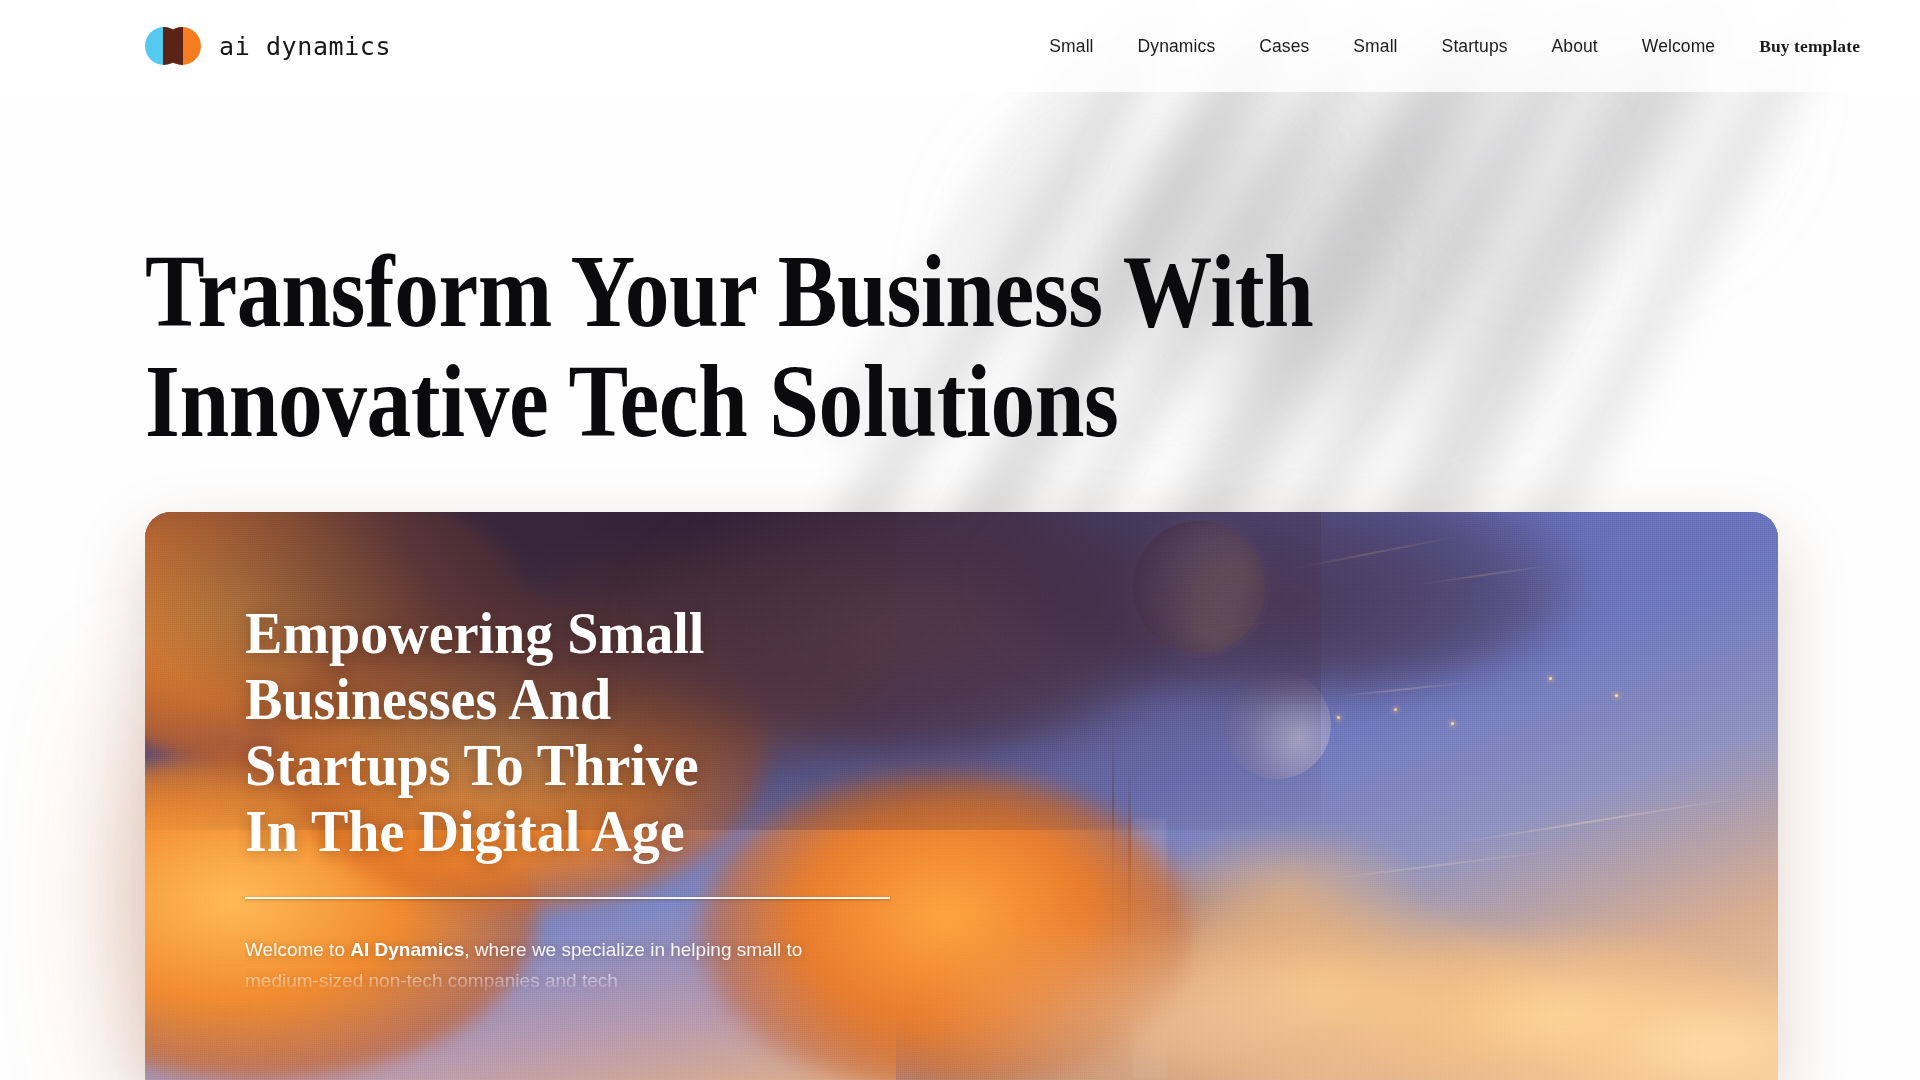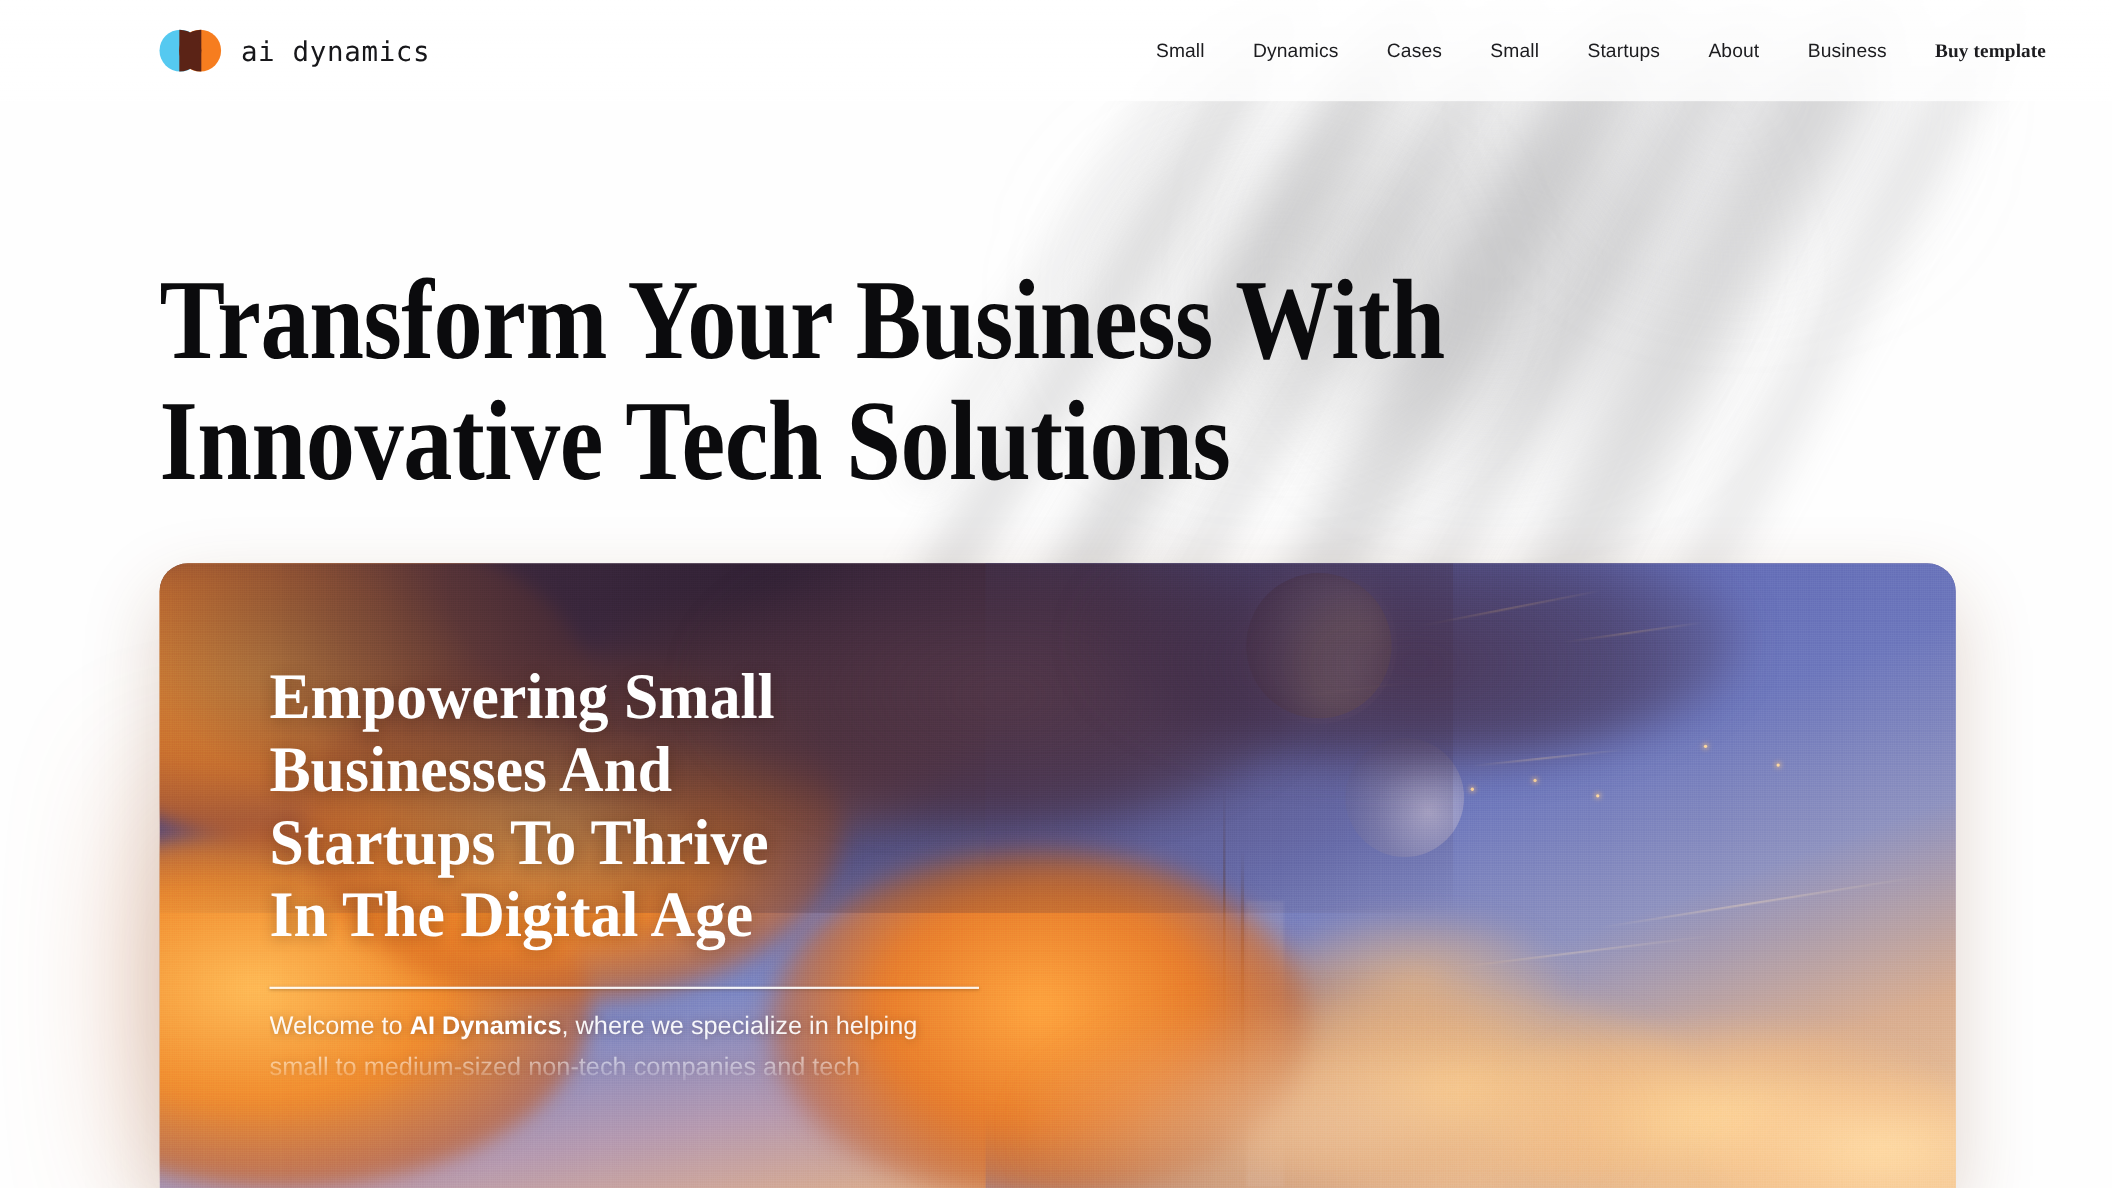--- a/index.html
+++ b/index.html
@@ -255,23 +255,23 @@
     transform-origin:left top;
   }
   .card-title .l { display:block; white-space:nowrap; }
   .divider {
     margin-top:33px;
     width:645px; height:1.5px;
     background:rgba(255,255,255,.92);
     box-shadow:0 1px 3px rgba(60,30,10,.35);
   }
   .card-body {
-    margin-top:15px;
+    margin-top:36px;
     width:620px;
-    font-size:23px;
+    font-size:19px;
     line-height:1.62;
     color:rgba(255,255,255,.93);
     text-shadow:0 1px 8px rgba(60,28,10,.35);
     -webkit-mask-image:linear-gradient(180deg, #000 0%, #000 34%, rgba(0,0,0,.55) 68%, rgba(0,0,0,0) 100%);
     mask-image:linear-gradient(180deg, #000 0%, #000 34%, rgba(0,0,0,.55) 68%, rgba(0,0,0,0) 100%);
   }
   .card-body b { font-weight:700; color:#fff; }
 </style>
 </head>
 <body>
@@ -303,21 +303,21 @@
       <div class="brand-name">ai dynamics</div>
     </div>
 
     <nav class="nav">
       <a href="#">Small</a>
       <a href="#">Dynamics</a>
       <a href="#">Cases</a>
       <a href="#">Small</a>
       <a href="#">Startups</a>
       <a href="#">About</a>
-      <a href="#">Business</a>
+      <a href="#">Welcome</a>
       <a href="#" class="cta">Buy template</a>
     </nav>
 
   </header>
 
   <h1 class="hero-title">
     <span class="l">Transform Your Business With</span>
     <span class="l">Innovative Tech Solutions</span>
   </h1>
 

